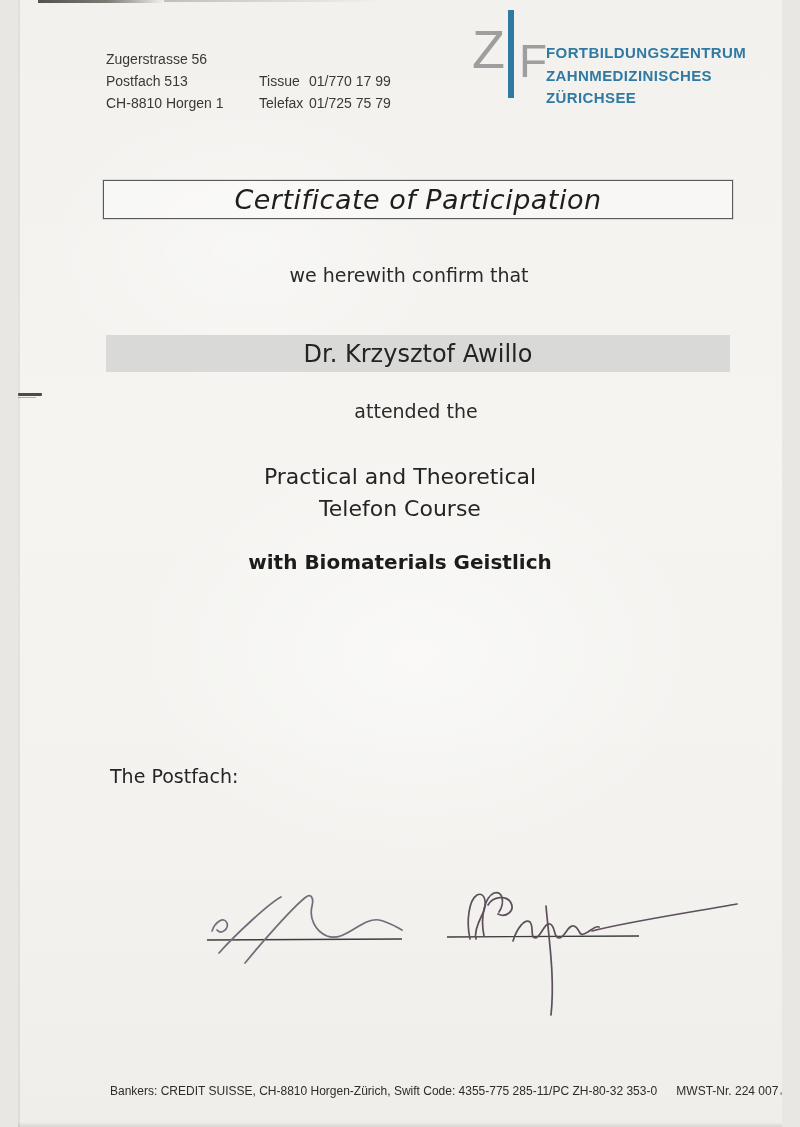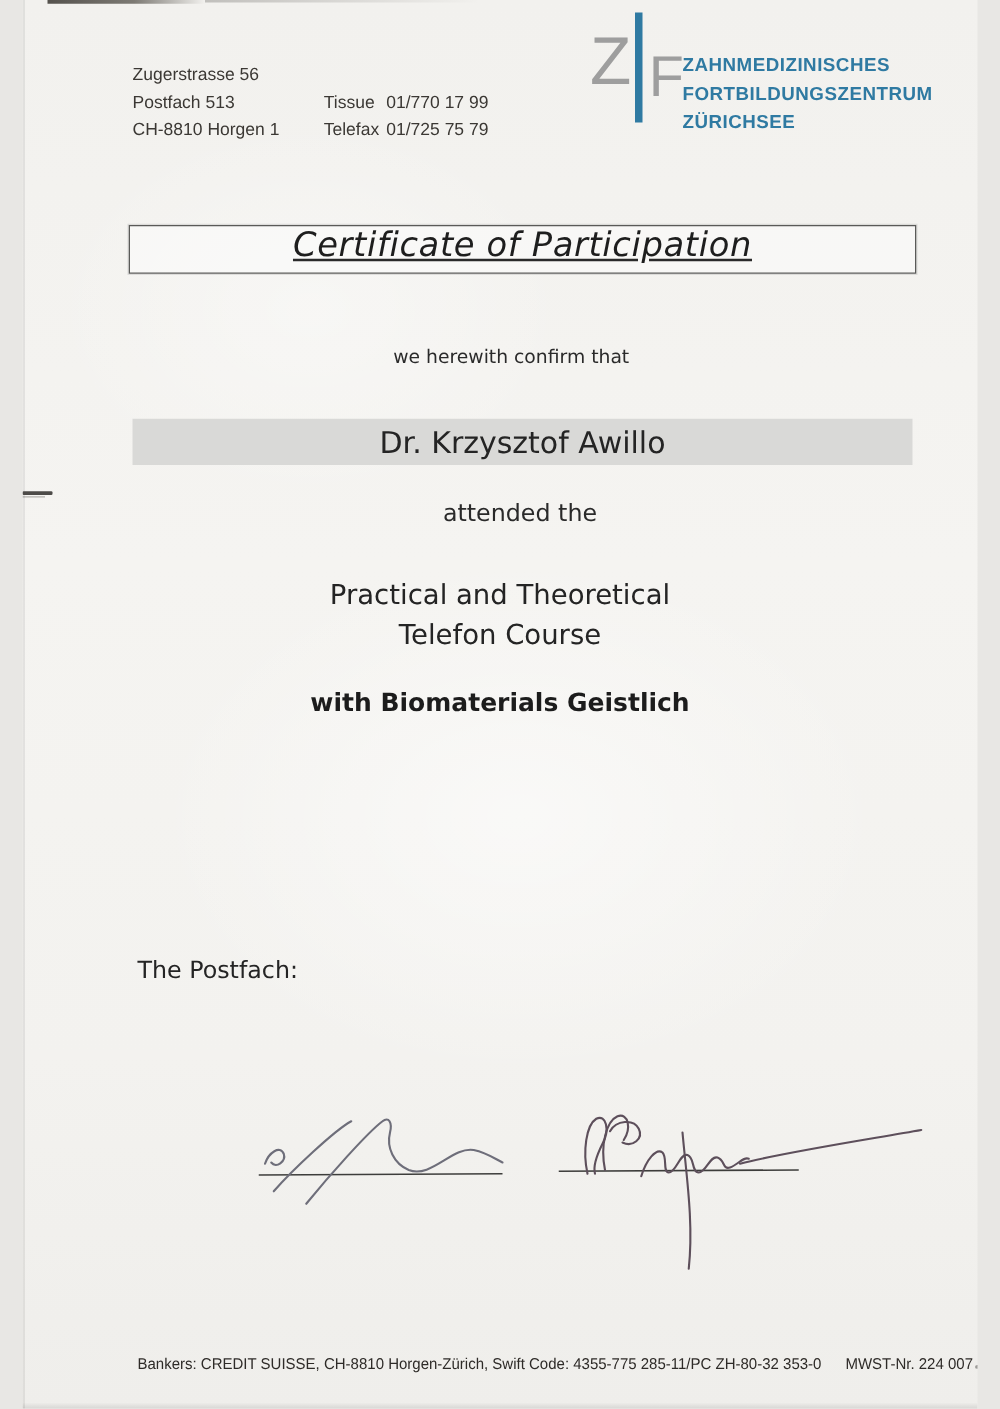--- a/index.html
+++ b/index.html
@@ -31,24 +31,24 @@
   .logo-bar{position:absolute;left:490px;top:10px;width:6px;height:88px;background:var(--accent);}
   .logo-f{position:absolute;left:501px;top:38px;font-family:"Liberation Sans",sans-serif;
     font-size:46px;line-height:46px;color:var(--logo_gray);}
   .logo-org{position:absolute;left:528px;top:42px;font-family:"Liberation Sans",sans-serif;
     font-size:15px;line-height:22.5px;font-weight:bold;letter-spacing:0.4px;color:var(--accent);}
 
   
   .title-box{position:absolute;left:85px;top:180px;width:628px;height:37px;
     border:1.5px solid #5a5a58;box-shadow:0 0 0 1px rgba(90,90,88,0.15);
     background:rgba(252,252,251,0.55);
-    display:flex;justify-content:center;text-decoration:underline;}
+    display:flex;align-items:center;justify-content:center;}
   .title-box span{font-style:italic;font-size:27px;color:#1e1e1e;letter-spacing:0.5px;}
   .c-line{position:absolute;left:0;right:0;text-align:center;}
-  .confirm{top:276px;font-size:15px;padding-left:18px;}
+  .confirm{top:264px;font-size:19px;padding-left:18px;}
   .name-bar{position:absolute;left:88px;top:335px;width:624px;height:37px;
     background:var(--name_bar_bg);
     display:flex;align-items:center;justify-content:center;}
   .name-bar span{font-size:24px;color:#242424;}
   .attended{top:400px;font-size:19px;margin-left:32px;}
   .course-type{top:461px;font-size:22px;line-height:32px;color:#242424;}
   .course-name{top:550px;font-size:20px;line-height:25px;font-weight:bold;color:#1c1c1c;}
 
   .lect-head{position:absolute;left:92px;top:765px;font-size:19px;color:#242424;}
   .lect{position:absolute;top:818px;font-size:14px;line-height:16.5px;color:#2c2c2c;}
@@ -89,22 +89,22 @@
     <div>Tissue</div>
     <div>01/770 17 99</div>
     <div>Telefax</div>
     <div>01/725 75 79</div>
   </div>
 
   <div class="logo-z">Z</div>
   <div class="logo-bar"></div>
   <div class="logo-f">F</div>
   <div class="logo-org">
+    <div>FORTBILDUNGSZENTRUM</div>
     <div>ZAHNMEDIZINISCHES</div>
-    <div>FORTBILDUNGSZENTRUM</div>
     <div>ZÜRICHSEE</div>
   </div>
 
   <div class="title-box">
     <span>Certificate of Participation</span>
   </div>
 
   <div class="c-line confirm">we herewith confirm that</div>
 
   <div class="name-bar">

